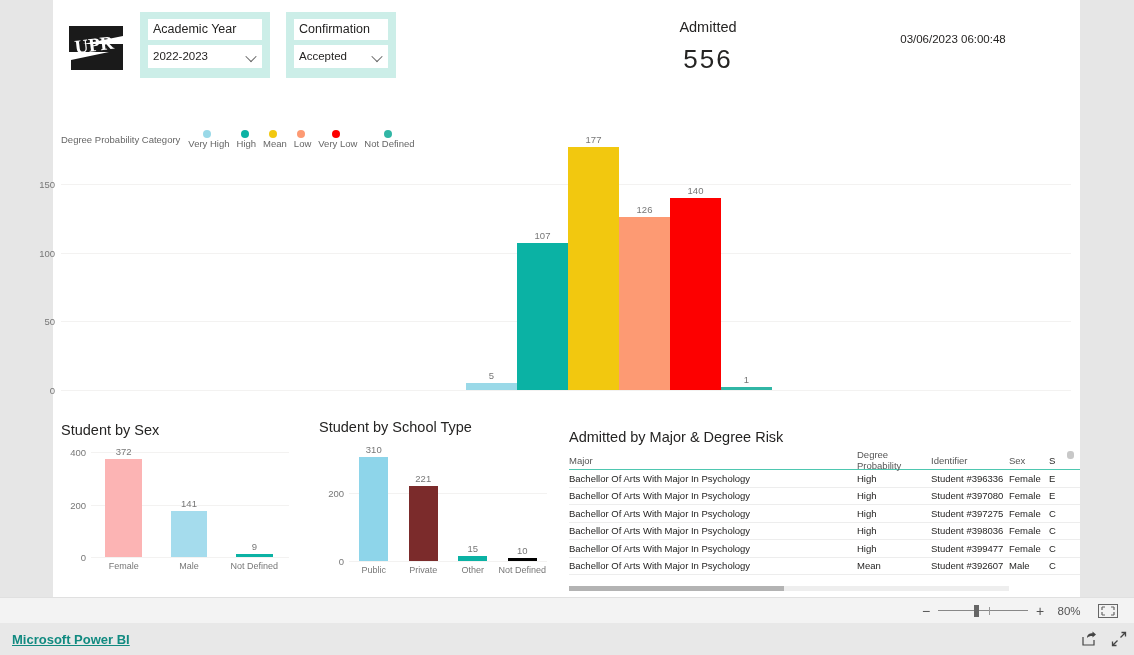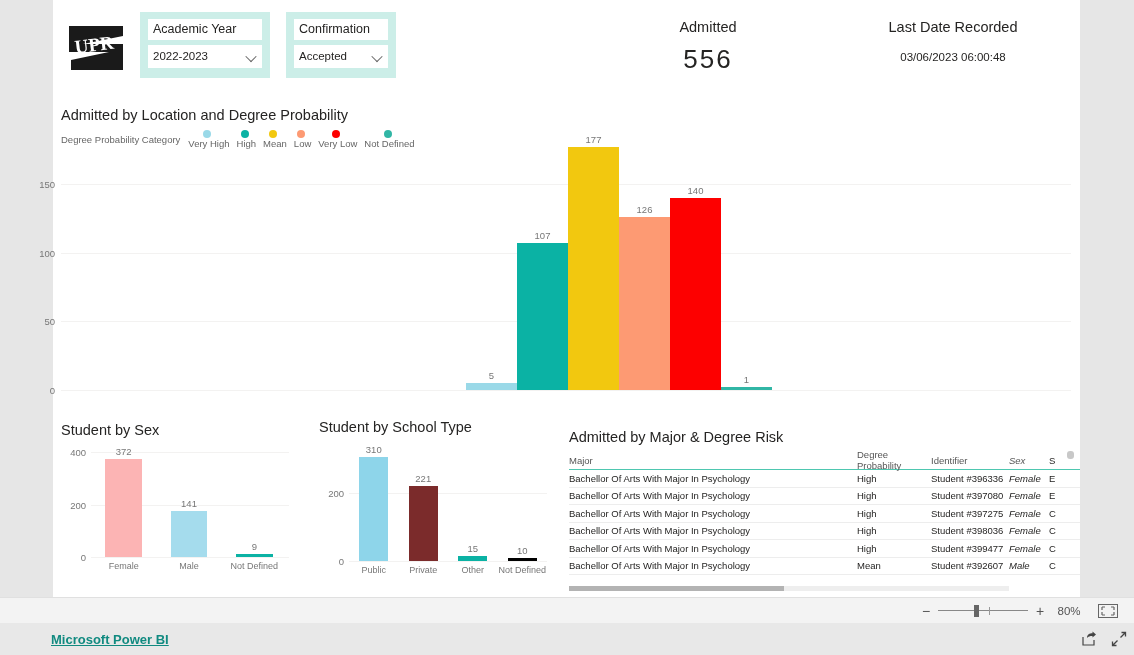--- a/index.html
+++ b/index.html
@@ -107,21 +107,21 @@
   
   #vis-table { position: absolute; left: 508px; top: 425px; width: 519px; height: 172px; }
   #vis-table .vis-title { position: absolute; left: 8px; top: 4px; }
   .tbl { position: absolute; left: 8px; top: 26px; right: 0; }
   .tbl-row { display: flex; align-items: center; font-size: 9.5px; color: #252423; }
   .tbl-head { color: #555; height: 19px; border-bottom: 1.6px solid #4ec7b0; }
   .tbl-body-row { height: 17.5px; border-bottom: 1px solid #ededed; }
   .c-major { width: 288px; overflow: hidden; white-space: nowrap; }
   .c-prob { width: 74px; }
   .c-id { width: 78px; }
-  .c-sex { width: 40px; font-style: italic; }
+  .c-sex { width: 40px; }
   .c-extra { width: 14px; overflow: hidden; white-space: nowrap; color: #252423; }
   .tbl-scroll {
     position: absolute; left: 8px; bottom: 6px; width: 440px; height: 5px;
     background: #eee;
   }
   .tbl-scroll i { display: block; width: 215px; height: 5px; background: #b3b3b3; }
   .tbl-vscroll {
     position: absolute; right: 6px; top: 26px; width: 7px; height: 8px;
     background: #c8c8c8; border-radius: 3px;
   }
@@ -140,21 +140,21 @@
                      background: #666; }
   .zb-track .tick { position: absolute; left: 51px; top: 3px; width: 1px; height: 8px;
                     background: #999; }
   .zb-pct { font-size: 11.5px; color: #555; width: 42px; text-align: center; }
   .zb-fit { width: 20px; height: 14px; position: relative; margin: 0 16px 0 8px; }
   .zb-fit svg { display: block; }
 
   
   #footer {
     position: absolute; left: 0; top: 623px; width: 1134px; height: 32px;
-    background: #e8e8e8; display: flex; align-items: center; padding-left: 39px;
+    background: #e8e8e8; display: flex; align-items: center;
   }
   #footer-brand {
     margin-left: 12px; font-size: 13px; color: #118a80;
     text-decoration: underline; font-weight: bold;
   }
   .footer-icons { margin-left: auto; display: flex; align-items: center; }
   .footer-icons > span { width: 30px; display: flex; justify-content: center; }
 </style>
 </head>
 <body>
@@ -184,26 +184,24 @@
         <span class="chev"></span>
       </div>
     </div>
 
     <div class="kpi admitted">
       <div class="kpi-label">Admitted</div>
       <div class="kpi-value-big">556</div>
     </div>
 
     <div class="kpi lastdate">
-      <div class="kpi-label">Last Date Recorded</div>
       <div class="kpi-value-small">03/06/2023 06:00:48</div>
     </div>
 
     <div id="main-visual">
-      <div class="vis-title">Admitted by Location and Degree Probability</div>
       <div class="legend">
         <span class="legend-title">Degree Probability Category</span>
         <span id="main-legend-items" style="display:flex;align-items:center;">
             <span class="legend-item">
               <span class="legend-dot" style="background: rgb(154, 217, 232);"></span>
               <span class="legend-text">Very High</span>
             </span>
             <span class="legend-item">
               <span class="legend-dot" style="background: rgb(11, 178, 164);"></span>
               <span class="legend-text">High</span>

